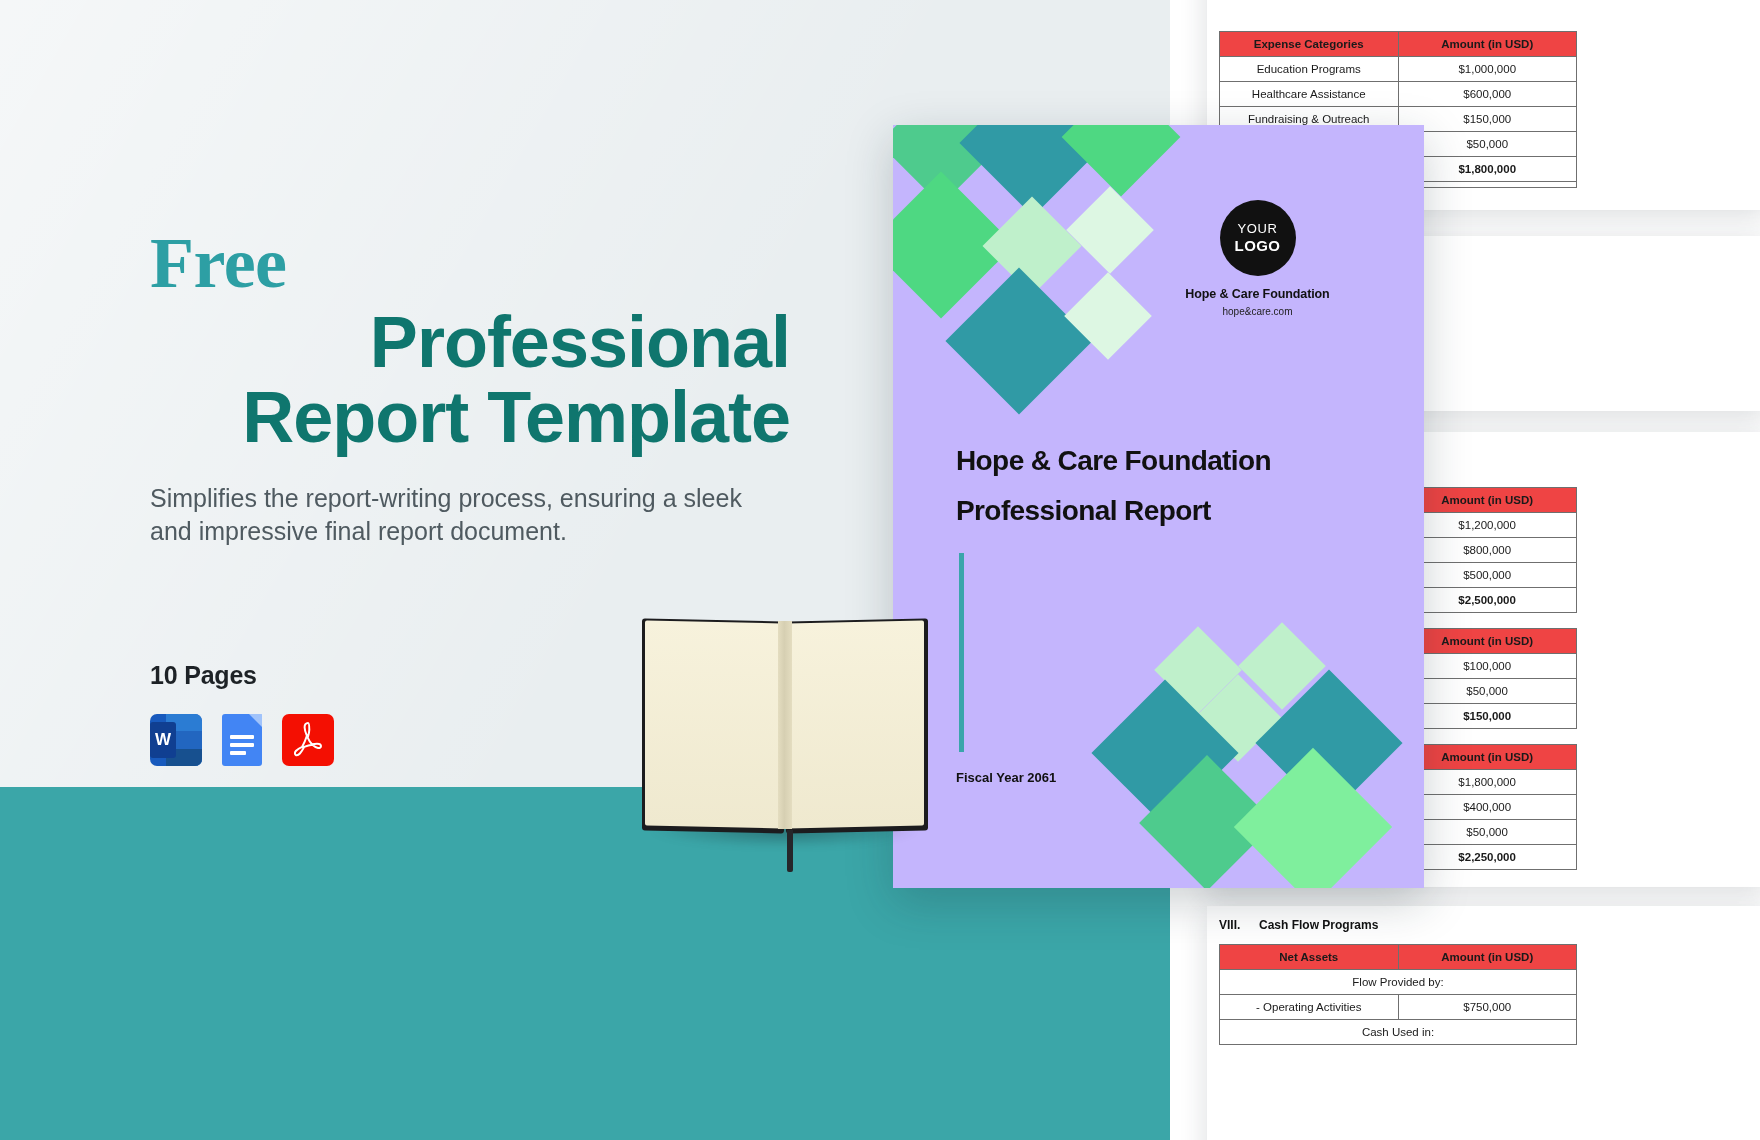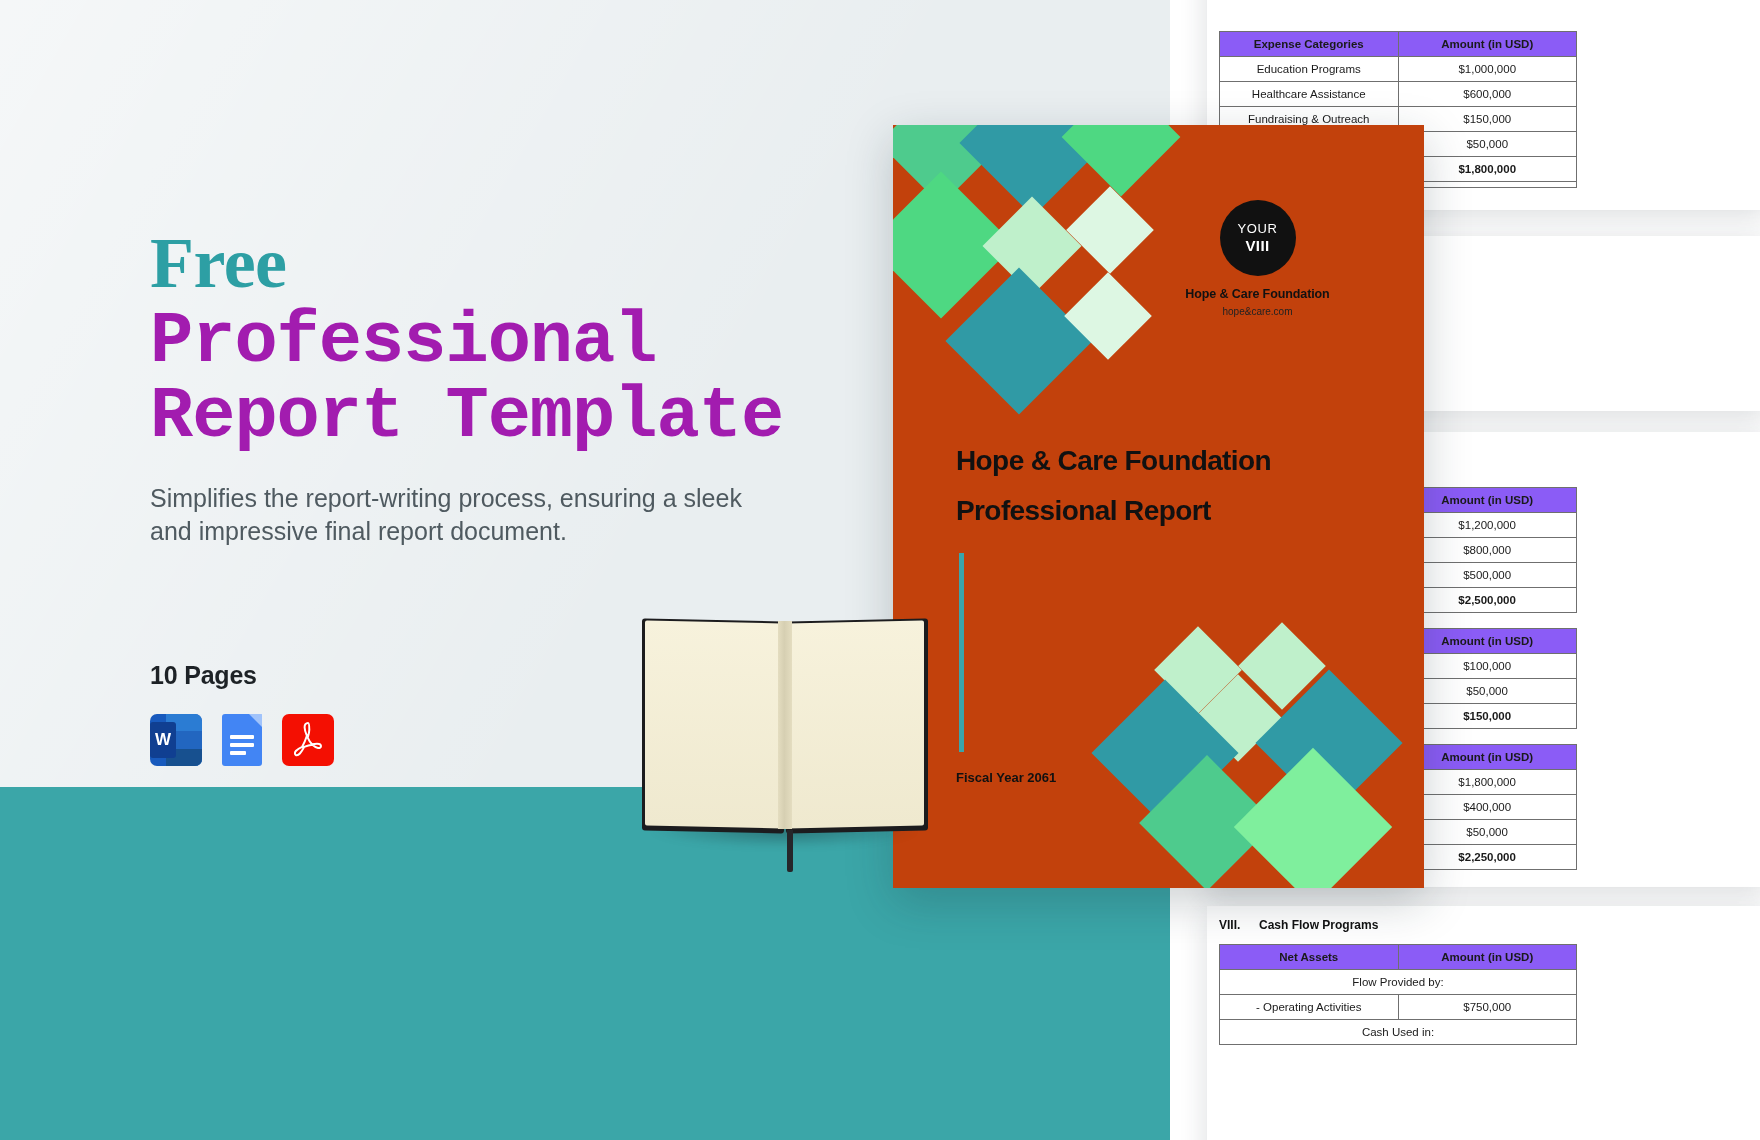--- a/index.html
+++ b/index.html
@@ -34,28 +34,29 @@
   .promo { position:absolute; left:150px; top:228px; width:720px; }
   .promo .free {
     font-family:"Liberation Serif", serif;
     font-weight:700;
     font-size:72px;
     line-height:0.98;
     color:#2d9fa4;
     letter-spacing:-0.5px;
   }
   .promo .head {
-    font-family:Liberation Mono, monospace;
+    font-family:Liberation Sans, sans-serif;
     font-weight:700;
     font-size:72px;
     line-height:1.05;
-    color:#a21caf;
+    color:#0f766e;
     letter-spacing:-1px;
     margin-top:6px;
     max-width:640px;
+    text-align:right;
   }
   .promo .sub {
     margin-top:26px;
     font-family:"Liberation Sans", sans-serif;
     font-weight:400;
     font-size:25px;
     line-height:1.32;
     color:#4f5a60;
     max-width:600px;
   }
@@ -130,33 +131,33 @@
     font-family:"Liberation Sans", sans-serif;
     font-size:11.5px;
     color:#1a1a1a;
     height:25px;
     text-align:center;
     padding:0 6px;
     background:#fff;
     white-space:nowrap;
     overflow:hidden;
   }
-  table.fin th { background:#8b5cf6; font-weight:700; font-size:11.5px; }
+  table.fin th { background:#ef4444; font-weight:700; font-size:11.5px; }
   table.fin td.b { font-weight:700; }
   table.fin td.full { border-left:1px solid #6f6f6f; border-right:1px solid #6f6f6f; }
   .sec-head {
     font-family:"Liberation Sans", sans-serif;
     font-size:12px; font-weight:700; color:#111;
   }
   .sec-head .num { display:inline-block; width:40px; }
 
   
   .cover {
     position:absolute; left:893px; top:125px; width:531px; height:763px;
-    background:#c2410c; overflow:hidden;
+    background:#c4b5fd; overflow:hidden;
     box-shadow:0 14px 44px rgba(25,40,50,.22);
   }
 
   .cover-logo {
     position:absolute; left:287px; top:75px; width:155px; text-align:center;
   }
   .logo-circle{
     width:76px; height:76px; border-radius:50%;
     background:#111111; margin:0 auto;
     display:flex; flex-direction:column; align-items:center; justify-content:center;
@@ -396,21 +397,21 @@
         <rect x="-26" y="76" width="104" height="104" transform="rotate(45 26 128)" fill="#309aa5"></rect>
         <rect x="138" y="66" width="104" height="104" transform="rotate(45 190 118)" fill="#309aa5"></rect>
         <rect x="20" y="150" width="96" height="96" transform="rotate(45 68 198)" fill="#4ecb8d"></rect>
         <rect x="118" y="146" width="112" height="112" transform="rotate(45 174 202)" fill="#7fef9d"></rect>
       </g>
     </svg>
 
     <div class="cover-logo">
       <div class="logo-circle">
         <span class="l1">YOUR</span>
-        <span class="l2">VIII</span>
+        <span class="l2">LOGO</span>
       </div>
       <div class="org-name">Hope &amp; Care Foundation</div>
       <div class="org-site">hope&amp;care.com</div>
     </div>
 
     <div class="cover-title">
       <div>Hope &amp; Care Foundation</div>
       <div>Professional Report</div>
     </div>
 

